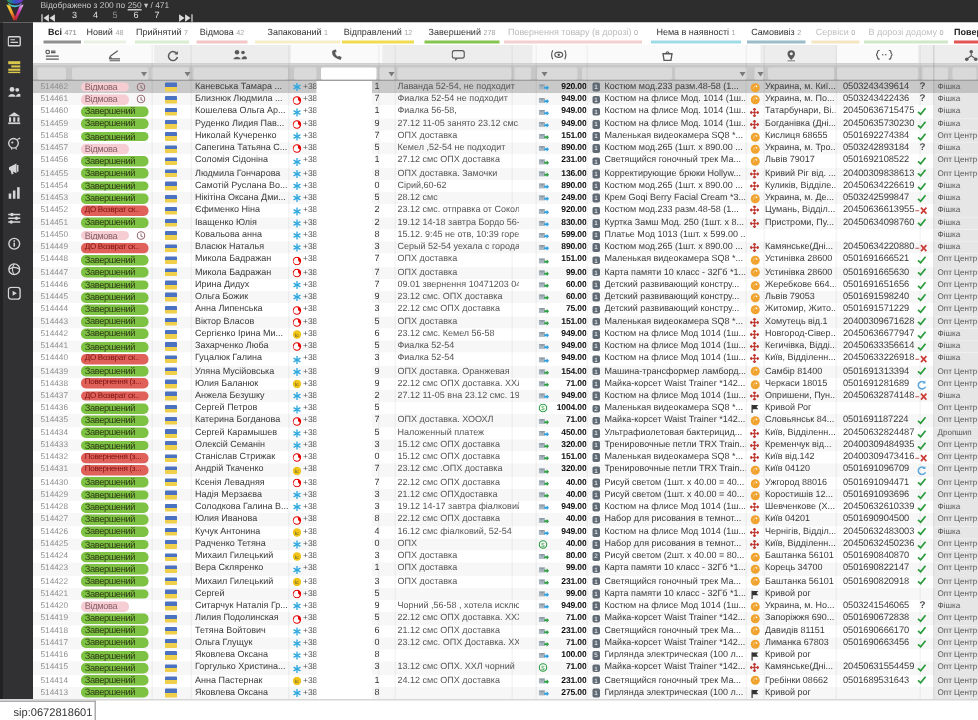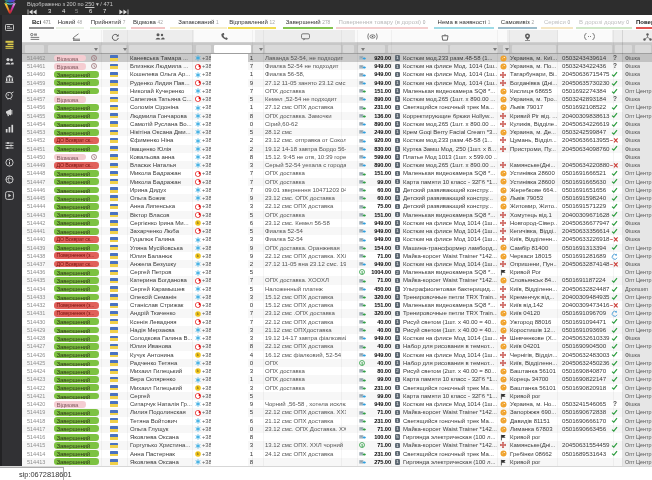--- a/index.html
+++ b/index.html
@@ -2050,13 +2050,13 @@
 <div class="vline" style="left:263px"></div>
 <div class="vline" style="left:341px"></div>
 <div class="vline" style="left:357px"></div>
 <div class="vline" style="left:391px"></div>
 <div class="vline" style="left:497px"></div>
 <div class="vline" style="left:509px"></div>
 <div class="vline" style="left:557px"></div>
 <div class="vline" style="left:613px"></div>
 <div class="vline" style="left:622px;background:rgba(0,0,0,0.10)"></div>
 <div class="abs" style="left:0;top:466px;width:652px;height:14px;background:#fff;border-top:1px solid #d7d7d7"></div>
-<div class="abs" style="left:0;top:466.5px;width:64px;height:13.5px;background:#fff;border:1px solid #ababab;border-left:none;border-bottom:none;font-size:7.4px;line-height:13px;color:#333;padding-left:19px">sip:0672818601</div>
+<div class="abs" style="left:0;top:466.5px;width:64px;height:13.5px;background:#fff;border:1px solid #ababab;border-left:none;border-bottom:none;font-size:7.4px;line-height:13px;color:#333;padding-left:9px">sip:0672818601</div>
 </div>
 </body></html>

